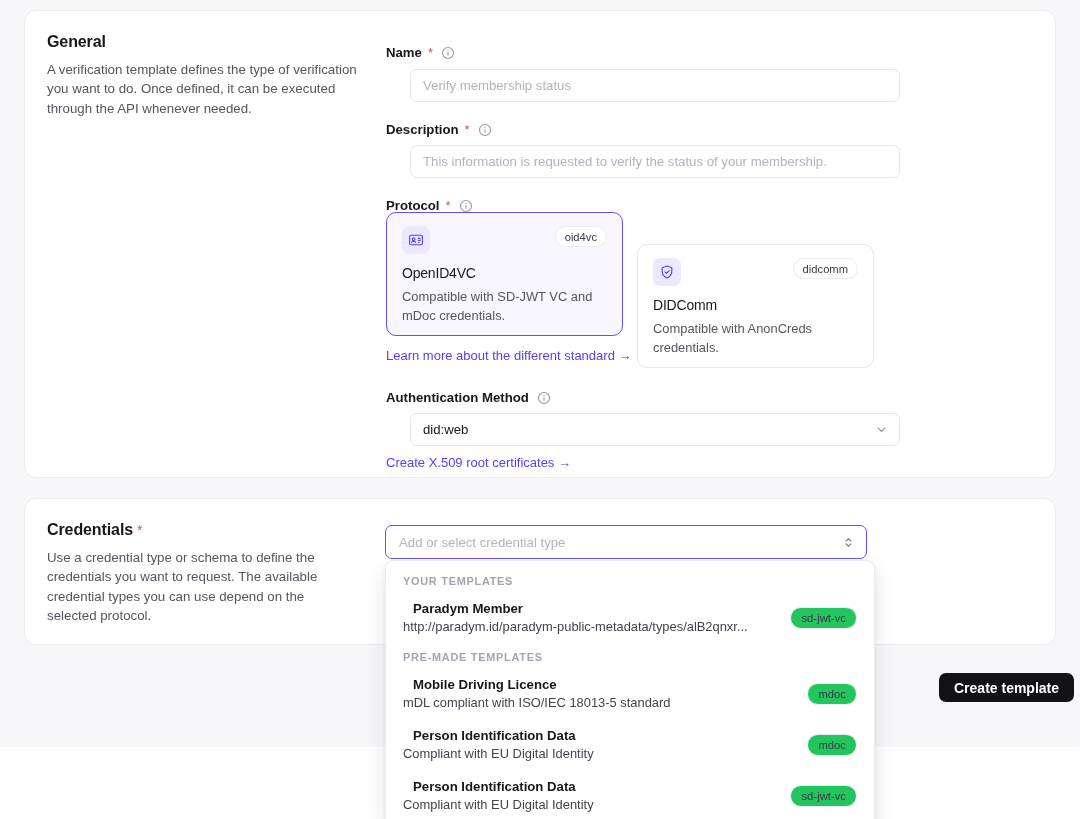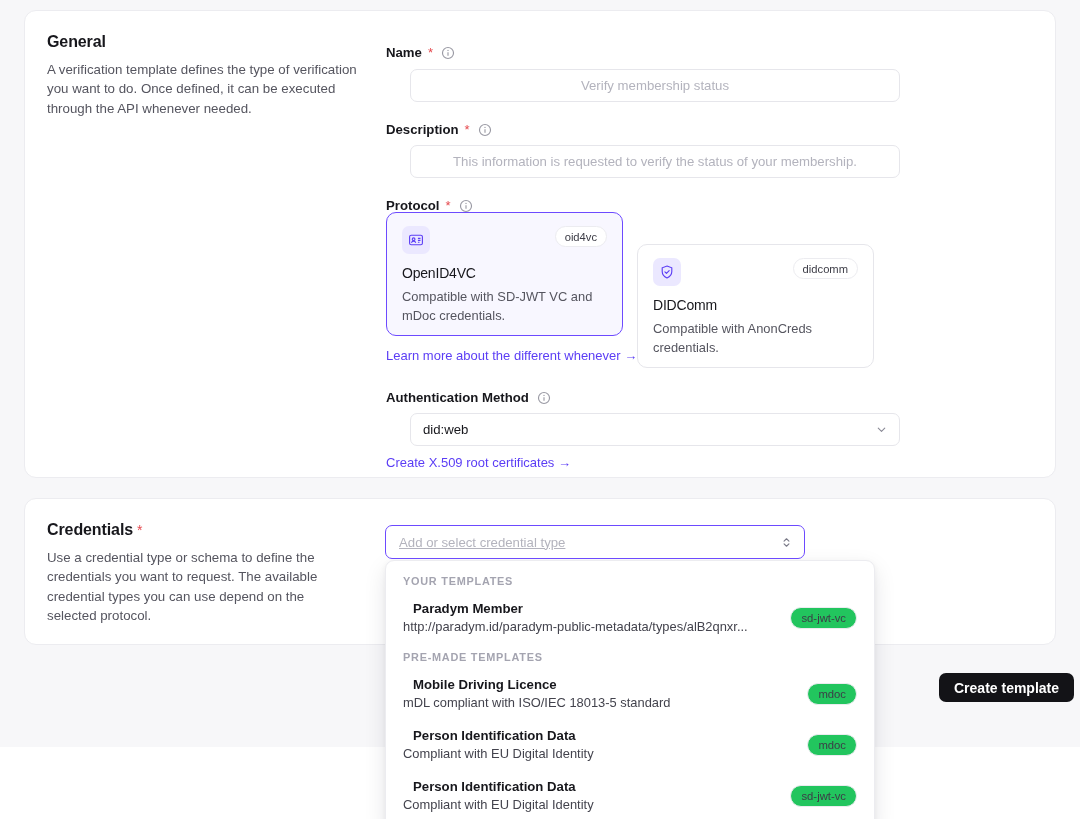--- a/index.html
+++ b/index.html
@@ -84,21 +84,20 @@
     position: absolute;
     height: 33px;
     border: 1px solid #e6e6eb;
     border-radius: 7px;
     background: #fff;
     font-family: "Liberation Sans", sans-serif;
     font-size: 13.2px;
     color: #17171c;
     padding: 12px 12px;
     outline: none;
-    text-align: center;
   }
   .text-input::placeholder { color: #b3b3bd; }
 
   
   .select-box {
     position: absolute;
     height: 33px;
     border: 1px solid #e6e6eb;
     border-radius: 7px;
     background: #fff;
@@ -171,31 +170,30 @@
     font-size: 13px;
     color: #5b3df5;
     text-decoration: none;
     white-space: nowrap;
   }
 
   
   #cred-combo {
     position: absolute;
     left: 385px; top: 525px;
-    width: 420px; height: 34px;
+    width: 482px; height: 34px;
     border: 1.6px solid #6d4aff;
     border-radius: 7px;
     background: #fff;
     display: flex;
     align-items: center;
     padding: 0 11px 0 13px;
     font-size: 13.2px;
     color: #b3b3bd;
     z-index: 30;
-    text-decoration: underline;
   }
   #cred-combo .val { flex: 1; }
 
   
   #cred-dropdown {
     position: absolute;
     left: 385px; top: 560px;
     width: 490px;
     background: #ffffff;
     border: 1px solid #ececf0;
@@ -343,21 +341,21 @@
             <path d="M10 2.5l6 2.3v4.6c0 3.6-2.4 6.4-6 8.1-3.6-1.7-6-4.5-6-8.1V4.8z"></path>
             <path d="M7.4 9.9l1.9 1.9 3.4-3.6" stroke-linecap="round" stroke-linejoin="round"></path>
           </svg>
         </span>
         <span class="pill">didcomm</span>
       </div>
       <div class="proto-title">DIDComm</div>
       <div class="proto-desc">Compatible with AnonCreds credentials.</div>
     </div>
 
-    <a class="link" href="#" style="left:361px; top:337px;">Learn more about the different whenever →</a>
+    <a class="link" href="#" style="left:361px; top:337px;">Learn more about the different standard →</a>
 
     <div class="field-label" style="left:361px; top:379px;">
       <span>Authentication Method</span>
       <span class="info-icon">
         <svg viewBox="0 0 16 16" fill="none" stroke="currentColor" stroke-width="1.3">
           <circle cx="8" cy="8" r="6.3"></circle>
             <path d="M8 7.2v4"></path>
             <circle cx="8" cy="5" r="0.75" fill="currentColor" stroke="none"></circle>
         </svg>
       </span>

